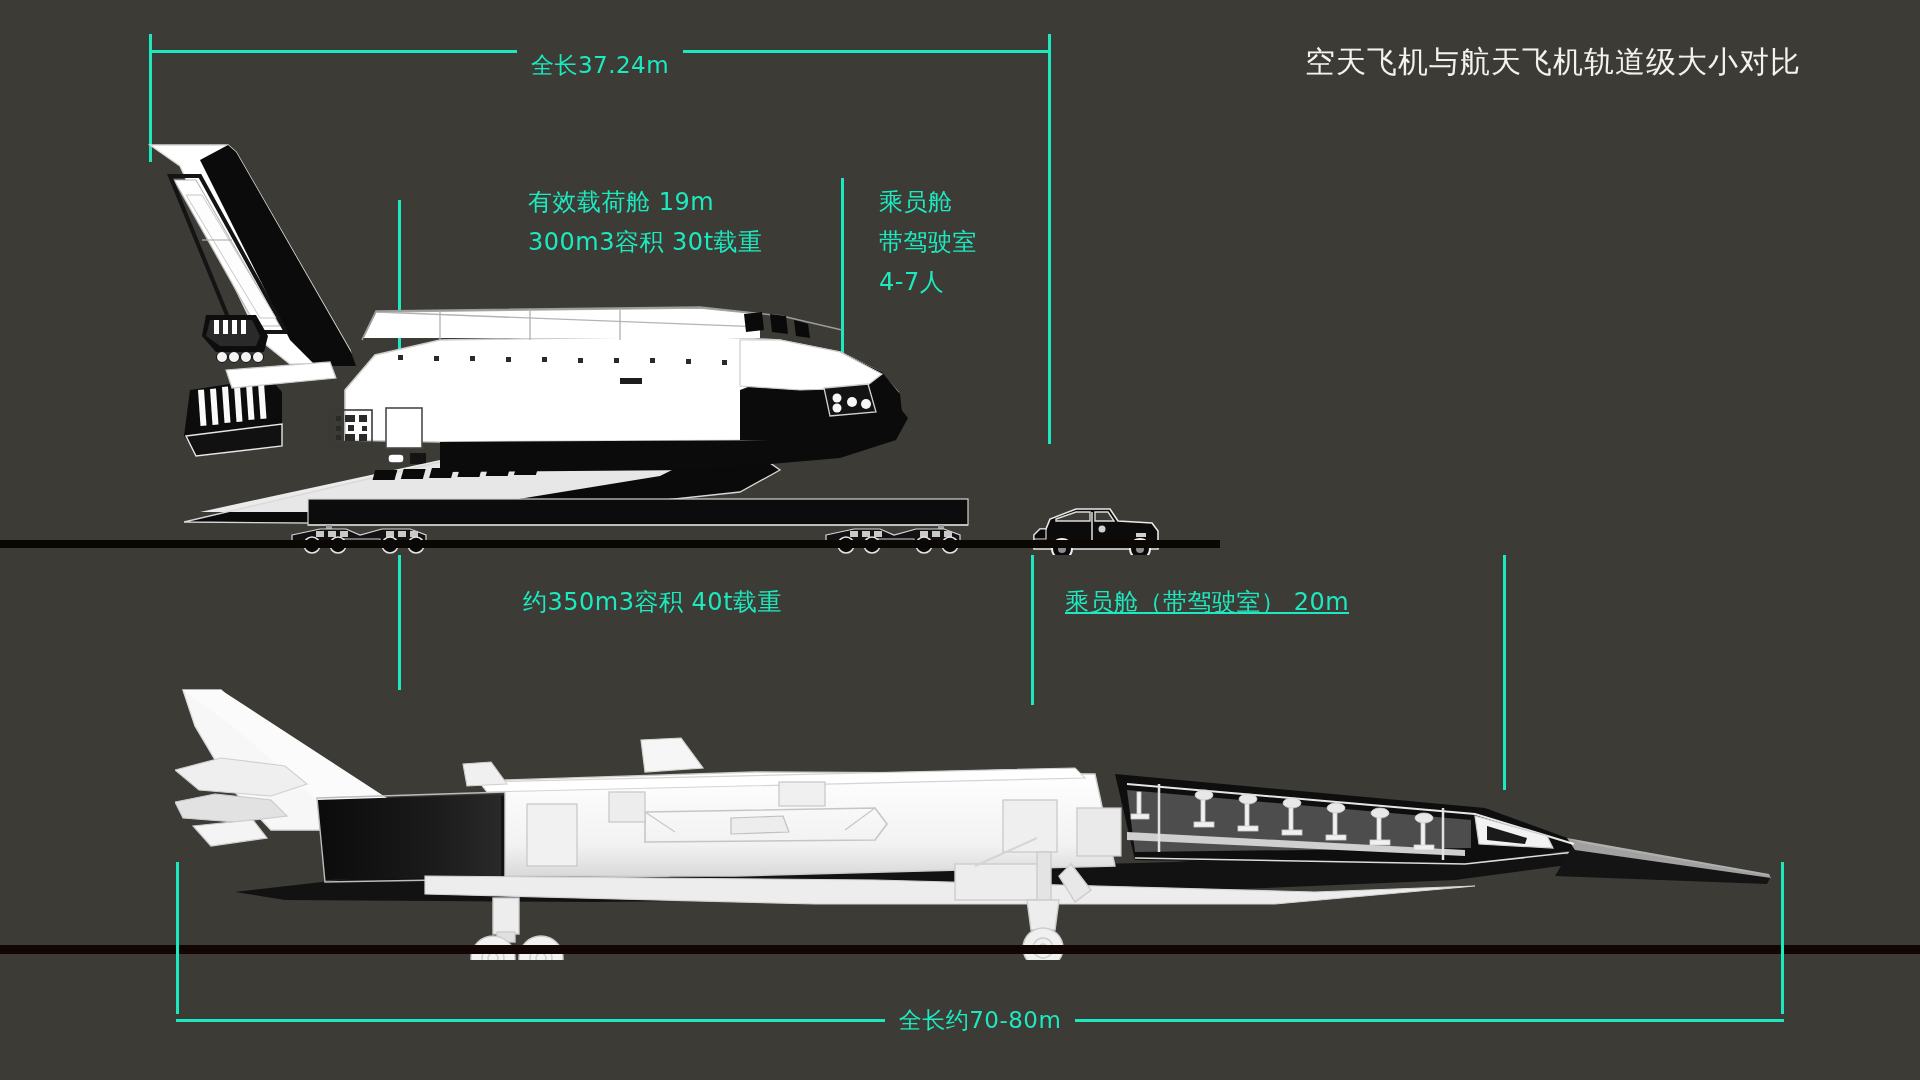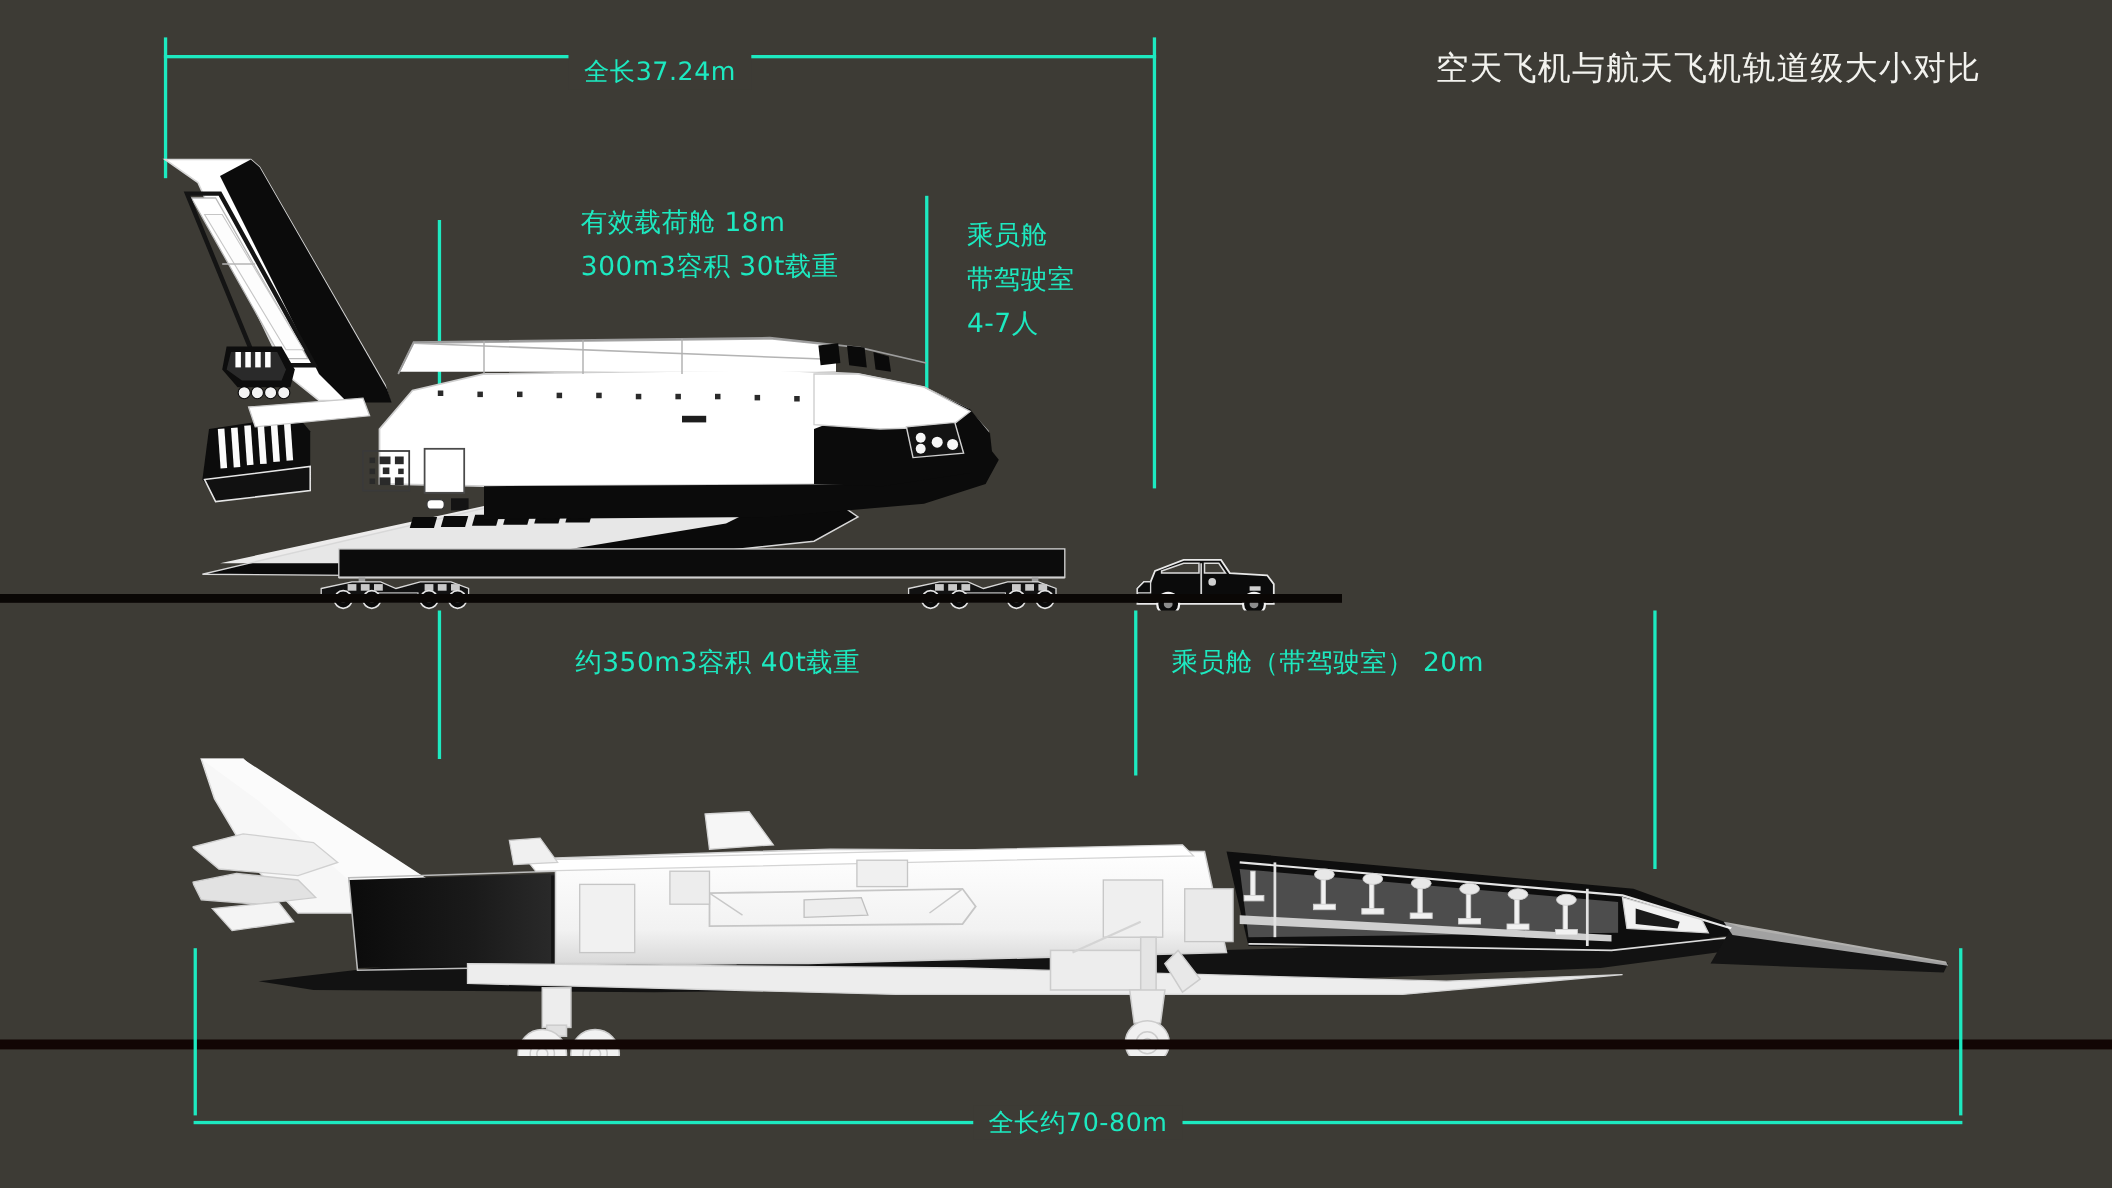--- a/index.html
+++ b/index.html
@@ -77,25 +77,25 @@
   <div class="abs" style="left:149px; top:50px; width:902px; display:flex; align-items:flex-start;">
     <div class="seg" style="flex:1 1 auto; height:3px; background:#1de9c0;"></div>
     <div class="dimlabel">全长37.24m</div>
     <div class="seg" style="flex:1 1 auto; height:3px; background:#1de9c0;"></div>
   </div>
 
   <div class="abs vline" style="left:398px; top:200px; height:150px;"></div>
   <div class="abs vline" style="left:841px; top:178px; height:178px;"></div>
 
   <div class="abs anno" style="left:528px; top:182px;">
-    <div>有效载荷舱    18m</div>
+    <div>有效载荷舱    19m</div>
     <div>300m3容积     30t载重</div>
   </div>
 
-  <div class="abs anno" style="left:879px; top:194px;">
+  <div class="abs anno" style="left:879px; top:182px;">
     <div>乘员舱</div>
     <div>带驾驶室</div>
     <div>4-7人</div>
   </div>
 
   <svg class="abs" style="left:140px; top:140px;" width="930" height="410" viewBox="0 0 930 410">
     <defs>
       <clipPath id="bayclip">
         <rect x="220" y="138" width="400" height="60"></rect>
       </clipPath>
@@ -304,21 +304,21 @@
   <div class="abs ground-top" style="left:0px; top:540px; width:1220px;"></div>
 
   <div class="abs vline" style="left:398px; top:555px; height:135px;"></div>
   <div class="abs vline" style="left:1031px; top:555px; height:150px;"></div>
   <div class="abs vline" style="left:1503px; top:555px; height:235px;"></div>
 
   <div class="abs anno" style="left:523px; top:582px;">
     <div>约350m3容积      40t载重</div>
   </div>
 
-  <div class="abs anno" style="left:1065px; top:582px;">
+  <div class="abs anno" style="left:1065px; top:582px;text-decoration:underline;">
     <div>乘员舱（带驾驶室）     20m</div>
   </div>
 
   <svg class="abs" style="left:175px; top:680px;" width="1600" height="280" viewBox="0 0 1600 280">
     <defs>
       <linearGradient id="fuseShade" x1="0" y1="0" x2="0" y2="1">
         <stop offset="0%" stop-color="#ffffff"></stop>
         <stop offset="70%" stop-color="#f2f2f2"></stop>
         <stop offset="100%" stop-color="#d9d9d9"></stop>
       </linearGradient>

